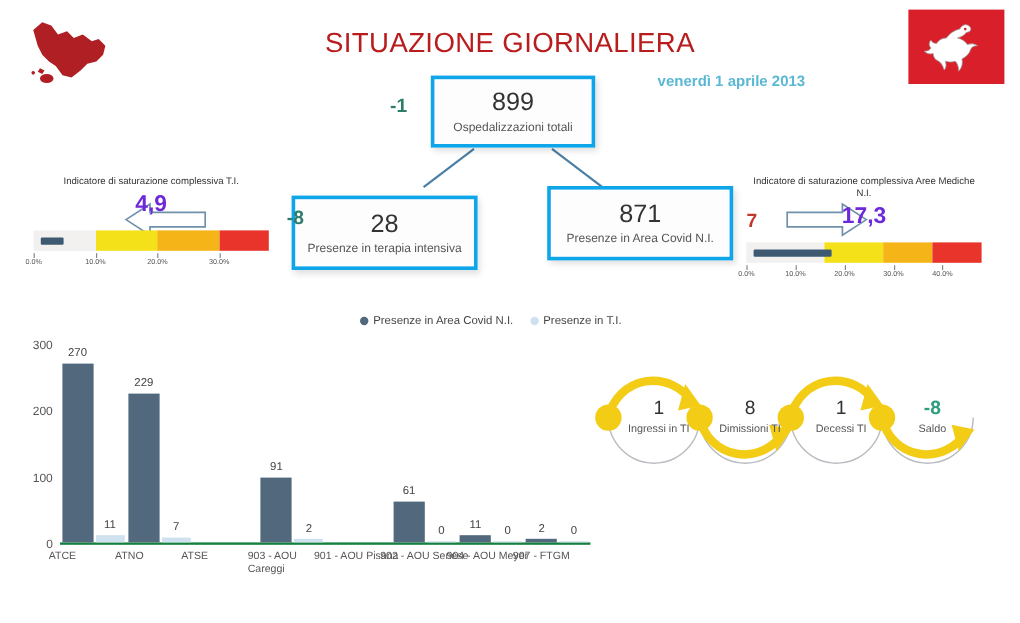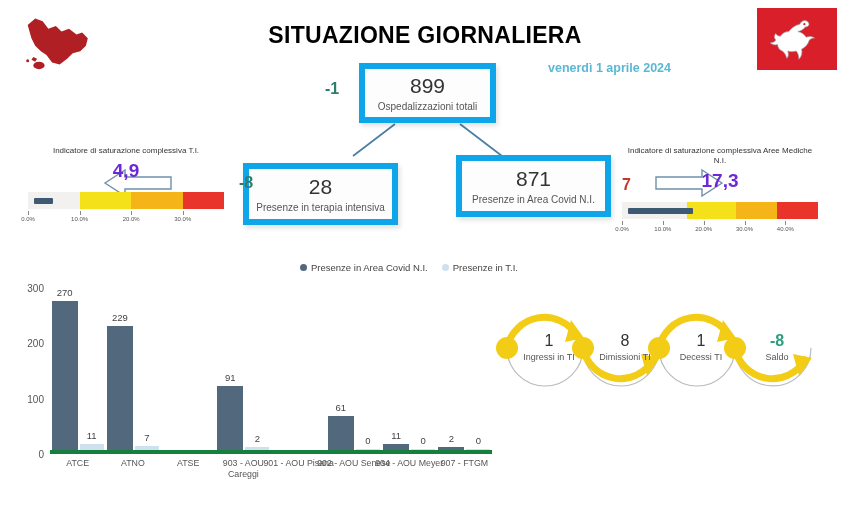--- a/index.html
+++ b/index.html
@@ -12,31 +12,31 @@
     overflow: hidden;
   }
   .stage { position: relative; width: 850px; height: 519px; }
 
   
   .map-logo { position: absolute; left: 14px; top: 10px; width: 95px; height: 62px; }
   .flag { position: absolute; left: 757px; top: 8px; width: 80px; height: 62px;
           background: #d9202a; display: flex; align-items: center; justify-content: center; }
   .page-title {
     position: absolute; left: 0; top: 22px; width: 850px;
-    text-align: center; font-size: 23px; font-weight: 700; letter-spacing: .3px;
-    color: #000000;
+    text-align: center; font-size: 23px; font-weight: 400; letter-spacing: .3px;
+    color: #b91c1c;
   }
   .date-label {
     position: absolute; left: 548px; top: 61px;
     font-size: 12.5px; font-weight: bold; color: #5bb8d4;
   }
 
   
   .card {
-    position: absolute; background: #fdfdfd; border: 6px solid #0ea5e9;
+    position: absolute; background: #fdfdfd; border: 3px solid #0ea5e9;
     box-shadow: 2px 3px 5px rgba(0,0,0,.12);
     display: flex; flex-direction: column; align-items: center; justify-content: center;
   }
   .card .big { font-size: 21px; font-weight: 400; color: #333; line-height: 1.1; }
   .card .cap { font-size: 10px; color: #555; margin-top: 3px; }
 
   #card-total { left: 359px; top: 63px; width: 137px; height: 60px; }
   #card-ti    { left: 243px; top: 163px; width: 155px; height: 62px; }
   #card-covid { left: 456px; top: 155px; width: 155px; height: 62px; }
 
@@ -65,29 +65,29 @@
 
   
   .legend { position: absolute; left: 300px; top: 262px; display: flex; gap: 14px; align-items: center; }
   .legend .item { display: flex; align-items: center; gap: 4px; font-size: 9.5px; color: #444; }
   .dot { width: 7px; height: 7px; border-radius: 50%; display: inline-block; }
 
   
   .chart { position: absolute; left: 12px; top: 288px; width: 480px; height: 180px; }
   .yaxis { position: absolute; left: 0; top: 0; width: 34px; height: 166px; }
   .ylabel { position: absolute; right: 2px; font-size: 10px; color: #555; transform: translateY(-50%); }
-  .plot { position: absolute; left: 38px; top: 0; right: 0; height: 166px; border-bottom: 4px solid #15803d; }
+  .plot { position: absolute; left: 38px; top: 0; right: 0; height: 166px; border-bottom: 2px solid #15803d; }
   .group { position: absolute; bottom: 0; display: flex; align-items: flex-end; justify-content: center; gap: 2px; }
   .bar { position: relative; }
   .bar .val { position: absolute; left: 50%; transform: translateX(-50%); top: -14px;
               font-size: 9.5px; color: #444; white-space: nowrap; }
   .bar-main { background: #52687d; }
   .bar-sec  { background: #cfe0ee; }
   .xlabels { position: absolute; left: 38px; top: 170px; right: 0; height: 40px; }
-  .xlab { position: absolute; font-size: 8.8px; color: #555; text-align: center; transform: translateX(-50%);
+  .xlab { position: absolute; font-size: 8.8px; color: #555; transform: translateX(-50%);
           line-height: 1.25; width: 74px; }
 
   
   .flow { position: absolute; left: 485px; top: 296px; width: 360px; height: 105px; }
   .flow-node { position: absolute; text-align: center; width: 84px; }
   .flow-node .fv { font-size: 16px; color: #333; line-height: 1.1; }
   .flow-node .fl { font-size: 9px; color: #555; margin-top: 2px; }
   .flow-node.saldo .fv { color: #2e9e7e; font-weight: bold; }
 </style>
 </head>
@@ -112,21 +112,21 @@
            c-1 4 -4 7 -8 9 c1 4 0 8 -3 11 c0 -4 -1 -7 -3 -9
            c-3 1 -6 1 -9 0 c1 3 1 6 -1 8 c-1 -3 -2 -6 -5 -8
            c-3 -1 -5 -4 -5 -7 c-3 1 -6 0 -8 -2 c3 0 5 -1 6 -3
            c-2 -2 -2 -5 0 -7 c1 2 3 3 5 3 c2 -3 5 -5 9 -5
            c3 -4 7 -7 12 -8 c1 -2 3 -4 5 -4 Z"></path>
       <circle fill="#d9202a" cx="38" cy="10" r="1.2"></circle>
     </svg>
   </div>
 
   <div class="page-title">SITUAZIONE GIORNALIERA</div>
-  <div class="date-label">venerdì 1 aprile 2024</div>
+  <div class="date-label">venerdì 1 aprile 2013</div>
 
   <svg style="position:absolute;left:0;top:0;width:850px;height:519px;pointer-events:none">
     <line x1="395" y1="124" x2="353" y2="156" stroke="#4a7ea3" stroke-width="1.8"></line>
     <line x1="460" y1="124" x2="502" y2="156" stroke="#4a7ea3" stroke-width="1.8"></line>
   </svg>
 
   <div class="card" id="card-total">
     <div class="big">899</div>
     <div class="cap">Ospedalizzazioni totali</div>
   </div>
@@ -230,21 +230,21 @@
         </div>
         <div class="group" style="left: 55.25px; width: 55.25px; height: 166px;">
           <div class="bar bar-main" style="width: 26px; height: 124px;">
             <span class="val">229</span>
           </div>
           <div class="bar bar-sec" style="width: 24px; height: 3.87333px;">
             <span class="val">7</span>
           </div>
         </div>
         <div class="group" style="left: 165.75px; width: 55.25px; height: 166px;">
-          <div class="bar bar-main" style="width: 26px; height: 64px;">
+          <div class="bar bar-main" style="width: 26px; height: 54px;">
             <span class="val">91</span>
           </div>
           <div class="bar bar-sec" style="width: 24px; height: 3px;">
             <span class="val">2</span>
           </div>
         </div>
         <div class="group" style="left: 276.25px; width: 55.25px; height: 166px;">
           <div class="bar bar-main" style="width: 26px; height: 33.7533px;">
             <span class="val">61</span>
           </div>

